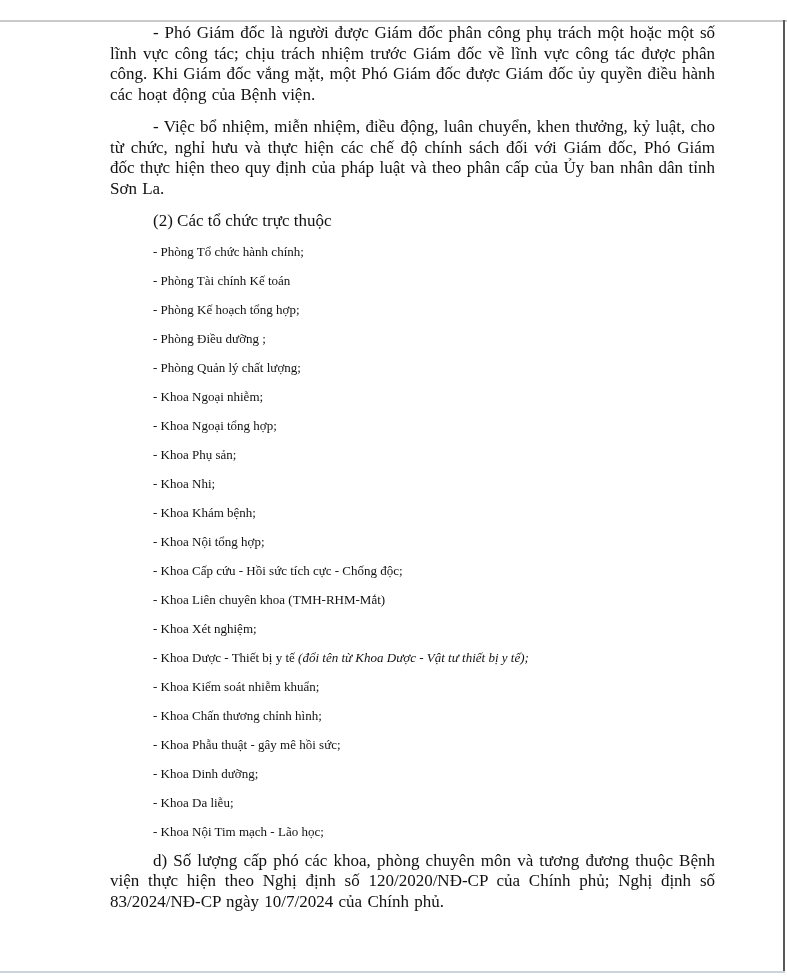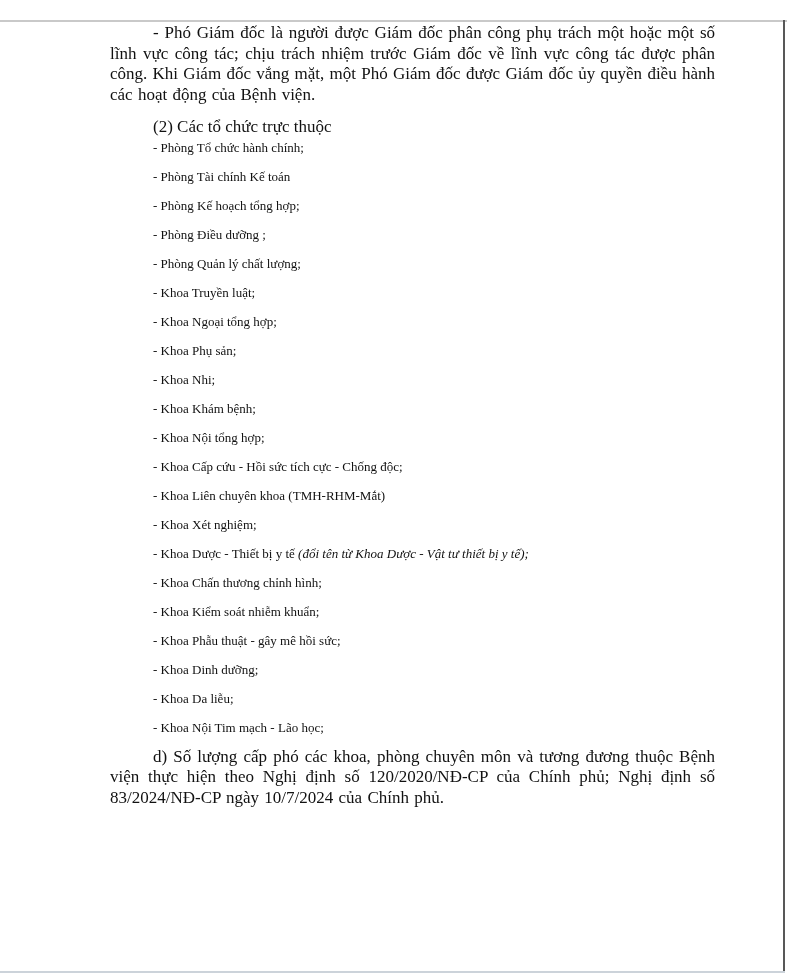--- a/index.html
+++ b/index.html
@@ -52,21 +52,21 @@
     line-height: 20.5px;
     text-align: justify;
     text-indent: 43px;
     margin-bottom: 12px;
     word-spacing: 1px;
   }
   .section-heading {
     font-size: 17px;
     line-height: 20.5px;
     margin-left: 43px;
-    margin-bottom: 0;
+    margin-bottom: 10px;
   }
   .org-list p {
     font-size: 13px;
     line-height: 20px;
     margin-left: 43px;
     margin-bottom: 9px;
     white-space: nowrap;
   }
   .org-list p em {
   }
@@ -81,41 +81,42 @@
 <div class="page">
 
   <div class="top-border"></div>
   <div class="right-border"></div>
   <div class="bottom-border"></div>
 
   <div class="content">
 
     <p class="para">- Phó Giám đốc là người được Giám đốc phân công phụ trách một hoặc một số lĩnh vực công tác; chịu trách nhiệm trước Giám đốc về lĩnh vực công tác được phân công. Khi Giám đốc vắng mặt, một Phó Giám đốc được Giám đốc ủy quyền điều hành các hoạt động của Bệnh viện.</p>
 
+    <p class="para">- Việc bổ nhiệm, miễn nhiệm, điều động, luân chuyển, khen thưởng, kỷ luật, cho từ chức, nghỉ hưu và thực hiện các chế độ chính sách đối với Giám đốc, Phó Giám đốc thực hiện theo quy định của pháp luật và theo phân cấp của Ủy ban nhân dân tỉnh Sơn La.</p>
 
     <p class="section-heading">(2) Các tổ chức trực thuộc</p>
 
     <div class="org-list">
       <p>- Phòng Tổ chức hành chính;</p>
       <p>- Phòng Tài chính Kế toán</p>
       <p>- Phòng Kế hoạch tổng hợp;</p>
       <p>- Phòng Điều dưỡng ;</p>
       <p>- Phòng Quản lý chất lượng;</p>
-      <p>- Khoa Truyền luật;</p>
+      <p>- Khoa Ngoại nhiễm;</p>
       <p>- Khoa Ngoại tổng hợp;</p>
       <p>- Khoa Phụ sản;</p>
       <p>- Khoa Nhi;</p>
       <p>- Khoa Khám bệnh;</p>
       <p>- Khoa Nội tổng hợp;</p>
       <p>- Khoa Cấp cứu - Hồi sức tích cực - Chống độc;</p>
       <p>- Khoa Liên chuyên khoa (TMH-RHM-Mắt)</p>
       <p>- Khoa Xét nghiệm;</p>
       <p><span>- Khoa Dược - Thiết bị y tế </span><em>(đổi tên từ Khoa Dược - Vật tư thiết bị y tế);</em></p>
+      <p>- Khoa Kiểm soát nhiễm khuẩn;</p>
       <p>- Khoa Chấn thương chỉnh hình;</p>
-      <p>- Khoa Kiểm soát nhiễm khuẩn;</p>
       <p>- Khoa Phẫu thuật - gây mê hồi sức;</p>
       <p>- Khoa Dinh dưỡng;</p>
       <p>- Khoa Da liễu;</p>
       <p>- Khoa Nội Tim mạch - Lão học;</p>
     </div>
 
     <p class="para closing">d) Số lượng cấp phó các khoa, phòng chuyên môn và tương đương thuộc Bệnh viện thực hiện theo Nghị định số 120/2020/NĐ-CP của Chính phủ; Nghị định số 83/2024/NĐ-CP ngày 10/7/2024 của Chính phủ.</p>
 
   </div>
 </div>

